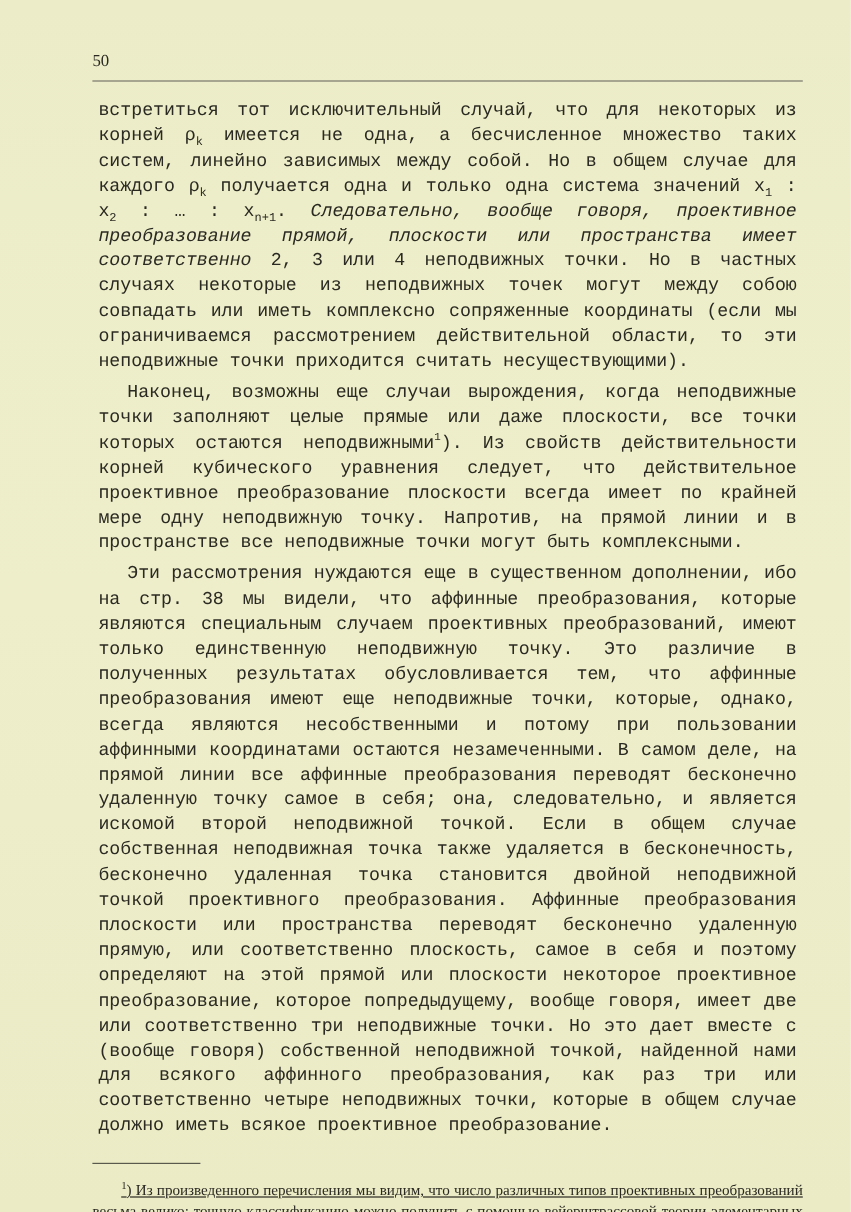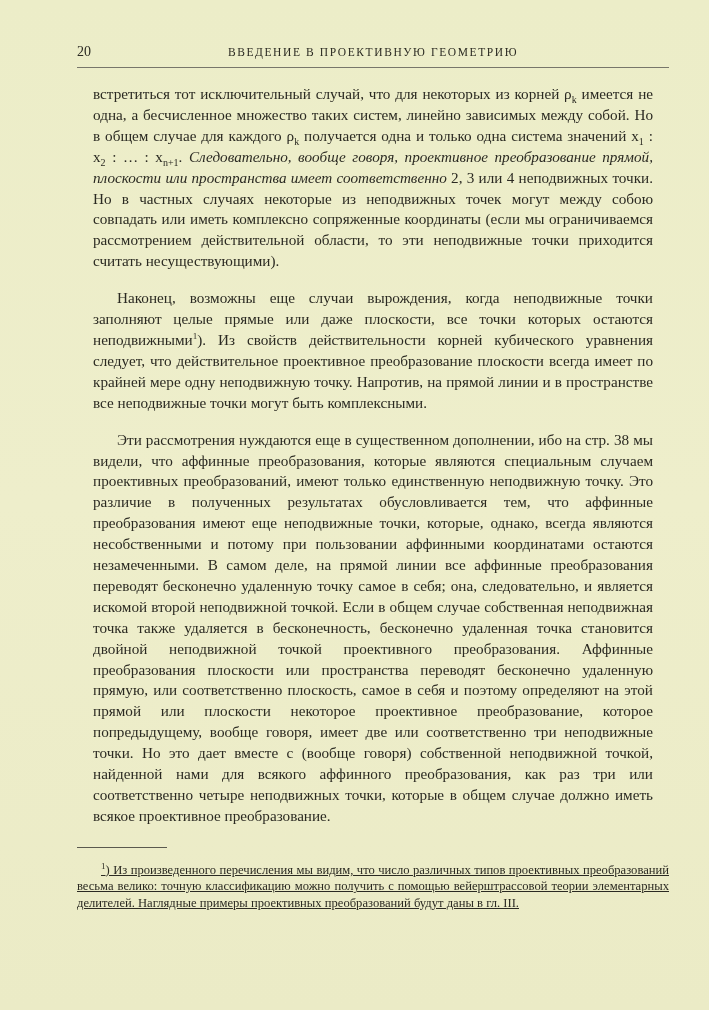--- a/index.html
+++ b/index.html
@@ -9,35 +9,34 @@
     font-family: "Liberation Serif", "DejaVu Serif", serif;
     color:#2b2a22;
     position:relative;
   }
   .page { position:absolute; left:77px; top:40px; width:592px; }
   .header { position:relative; height:28px; }
   .page-num { position:absolute; left:0; top:4px; font-size:14px; }
   .running-title { position:absolute; left:0; right:0; top:6px; text-align:center; font-size:11.5px; letter-spacing:1.6px; }
   .rule { position:absolute; left:0; right:0; top:27px; border-top:1px solid #77766a; }
   .body-text { margin-top:14px; font-size:15.2px; line-height:20.9px; text-align:justify; }
-  .para { margin:16px; }
+  .para { margin:5px;font-family:Liberation Mono, monospace; }
   .para.indent { text-indent:24px; }
   .para span.it { font-style:italic; }
   .footnote-rule { margin-top:20px; width:90px; border-top:1px solid #5a594e; }
   .footnote { margin-top:14px; font-size:12.6px; line-height:16.6px; text-align:justify; text-indent:24px;text-decoration:underline; }
   .fn-mark, sup { font-size:9px; vertical-align:super; line-height:0; }
   sub { font-size:10px; line-height:0; }
 </style>
 </head>
 <body>
 
 <div class="page">
   <div class="header">
-    <span class="page-num">20</span>
-    <span class="running-title">ВВЕДЕНИЕ В ПРОЕКТИВНУЮ ГЕОМЕТРИЮ</span>
+    <span class="page-num">50</span>
     <div class="rule"></div>
   </div>
 
   <div class="body-text" id="body-text">
       <p class="para"><span>встретиться тот исключительный случай, что для некоторых из корней ρ</span><sub>k</sub><span> имеется не одна, а бесчисленное множество таких систем, линейно зависимых между собой. Но в общем случае для каждого ρ</span><sub>k</sub><span> получается одна и только одна система значений x</span><sub>1</sub><span> : x</span><sub>2</sub><span> : … : x</span><sub>n+1</sub><span>. </span><span class="it">Следовательно, вообще говоря, проективное преобразование прямой, плоскости или пространства имеет соответственно</span><span> 2, 3 или 4 неподвижных точки. Но в частных случаях некоторые из неподвижных точек могут между собою совпадать или иметь комплексно сопряженные координаты (если мы ограничиваемся рассмотрением действительной области, то эти неподвижные точки приходится считать несуществующими).</span></p>
       <p class="para indent"><span>Наконец, возможны еще случаи вырождения, когда неподвижные точки заполняют целые прямые или даже плоскости, все точки которых остаются неподвижными</span><sup>1</sup><span>). Из свойств действительности корней кубического уравнения следует, что действительное проективное преобразование плоскости всегда имеет по крайней мере одну неподвижную точку. Напротив, на прямой линии и в пространстве все неподвижные точки могут быть комплексными.</span></p>
       <p class="para indent"><span>Эти рассмотрения нуждаются еще в существенном дополнении, ибо на стр. 38 мы видели, что аффинные преобразования, которые являются специальным случаем проективных преобразований, имеют только единственную неподвижную точку. Это различие в полученных результатах обусловливается тем, что аффинные преобразования имеют еще неподвижные точки, которые, однако, всегда являются несобственными и потому при пользовании аффинными координатами остаются незамеченными. В самом деле, на прямой линии все аффинные преобразования переводят бесконечно удаленную точку самое в себя; она, следовательно, и является искомой второй неподвижной точкой. Если в общем случае собственная неподвижная точка также удаляется в бесконечность, бесконечно удаленная точка становится двойной неподвижной точкой проективного преобразования. Аффинные преобразования плоскости или пространства переводят бесконечно удаленную прямую, или соответственно плоскость, самое в себя и поэтому определяют на этой прямой или плоскости некоторое проективное преобразование, которое попредыдущему, вообще говоря, имеет две или соответственно три неподвижные точки. Но это дает вместе с (вообще говоря) собственной неподвижной точкой, найденной нами для всякого аффинного преобразования, как раз три или соответственно четыре неподвижных точки, которые в общем случае должно иметь всякое проективное преобразование.</span></p>
     </div>
 
   <div class="footnote-rule"></div>

